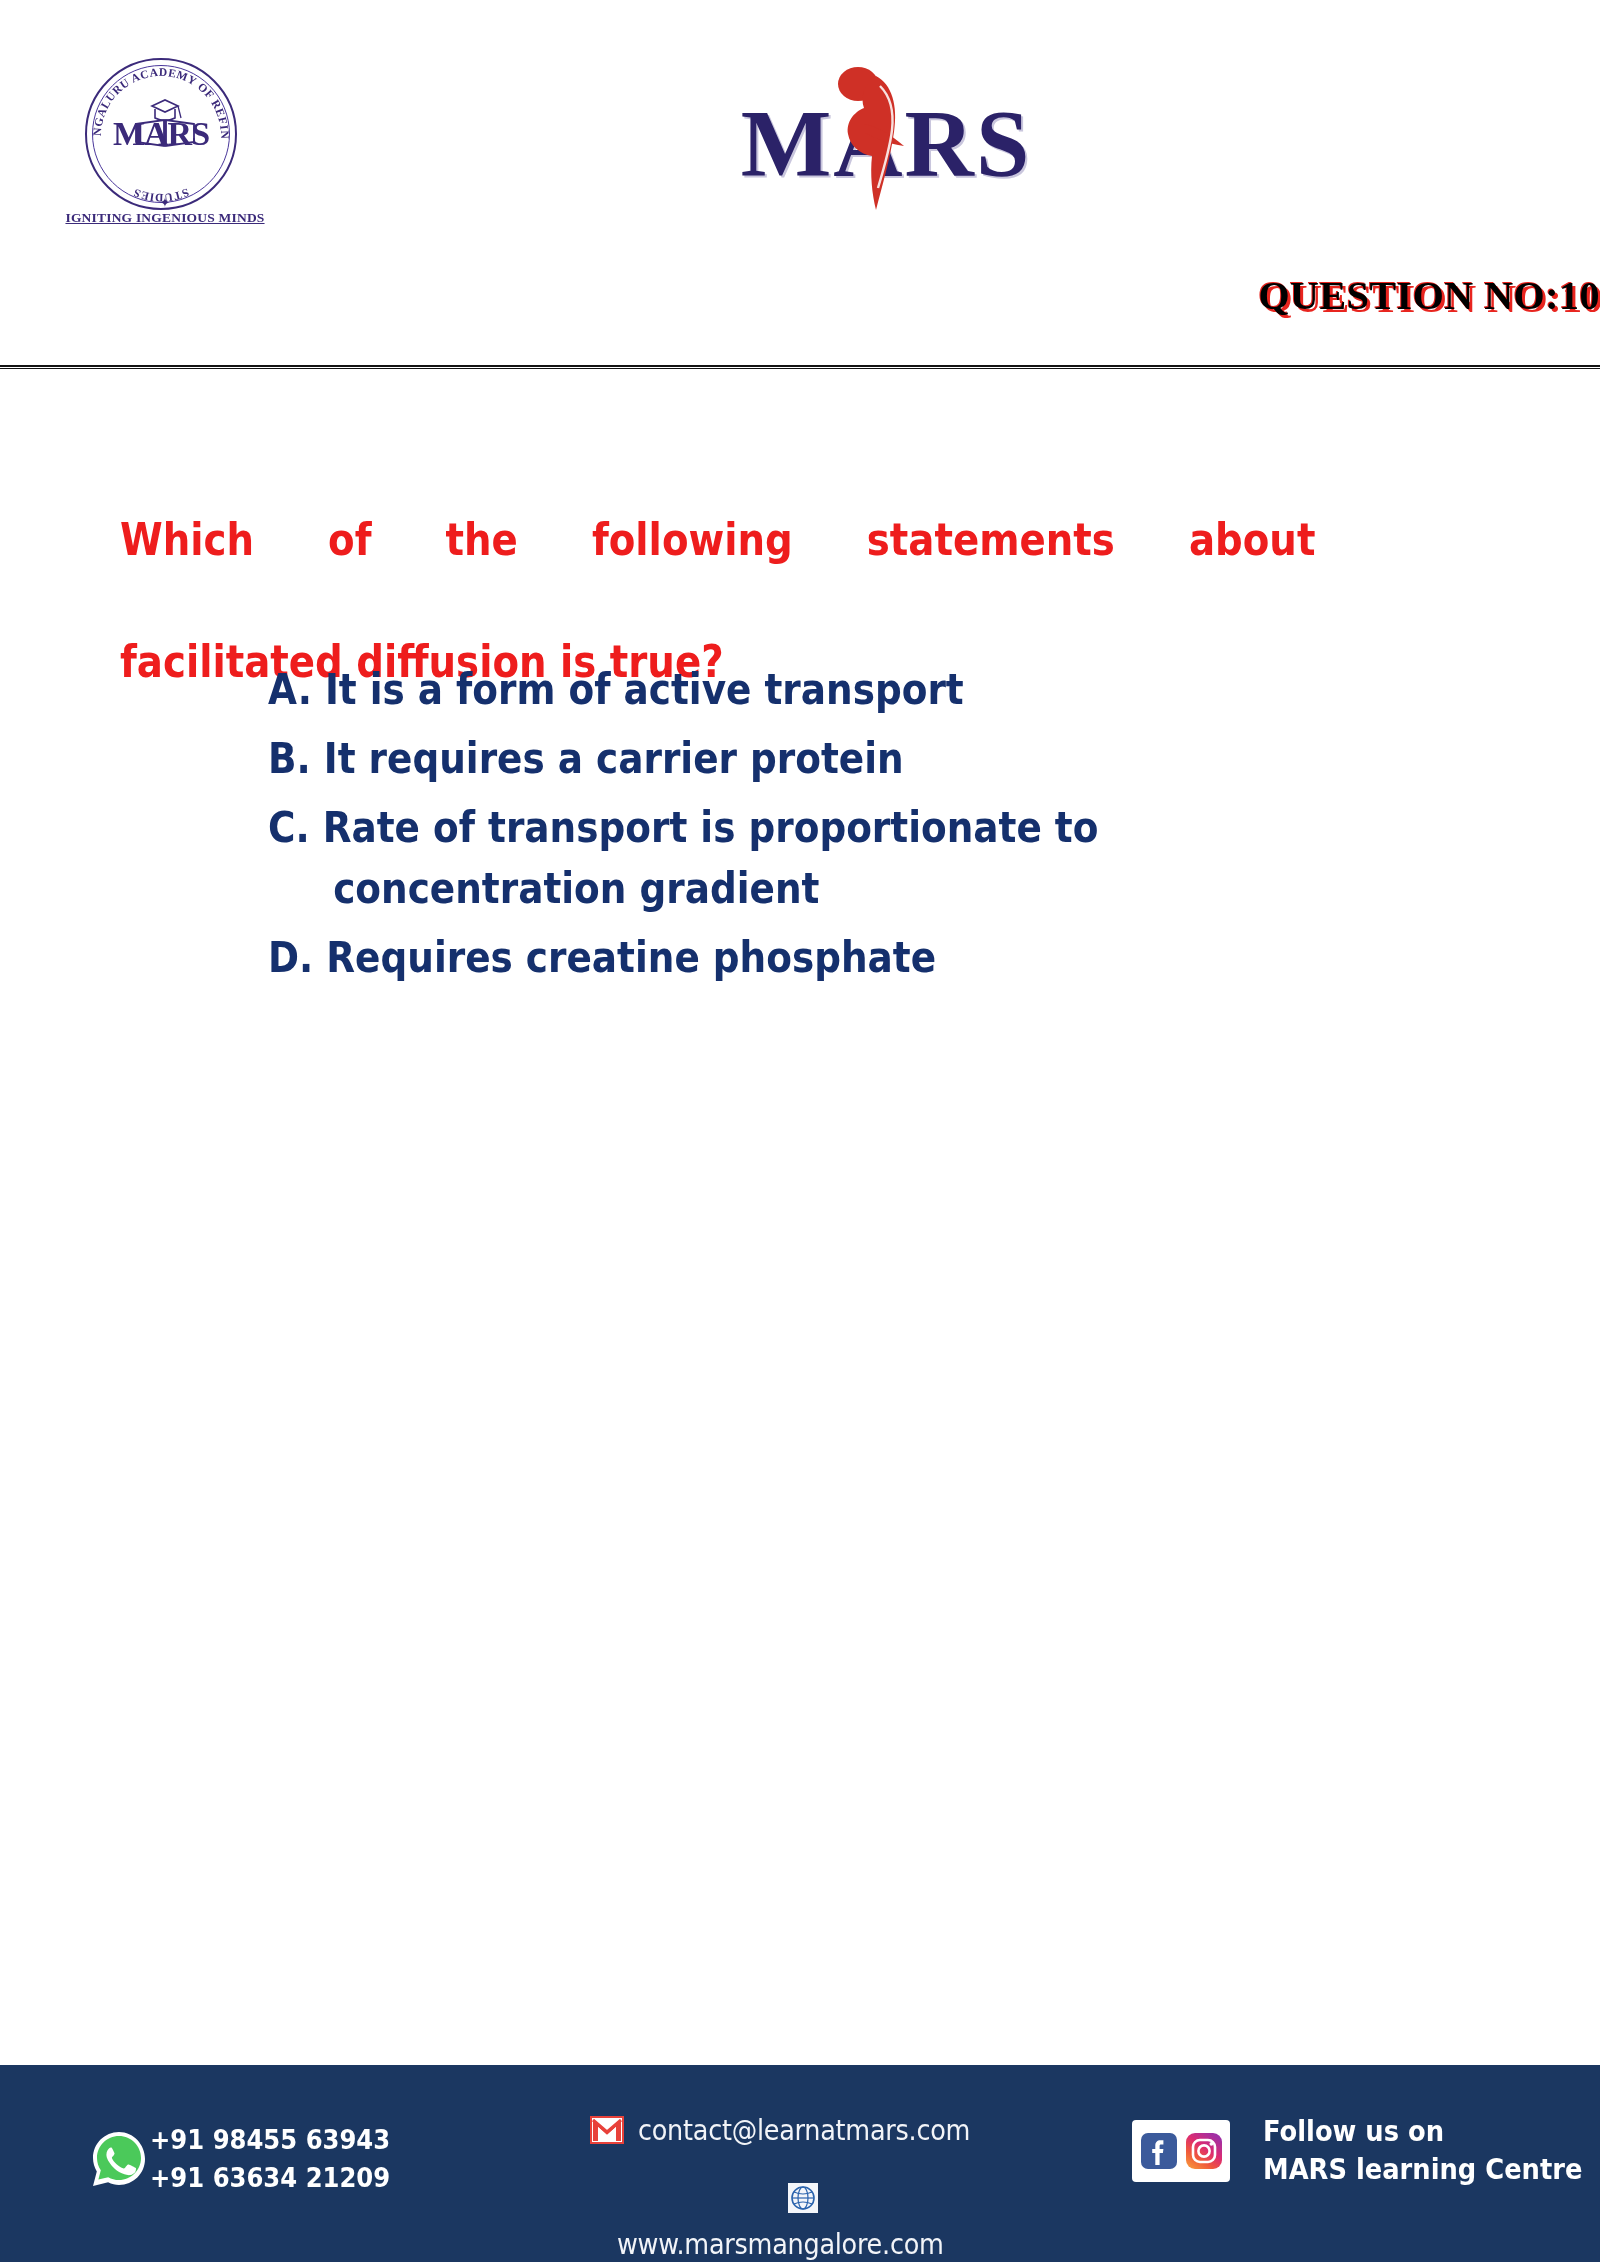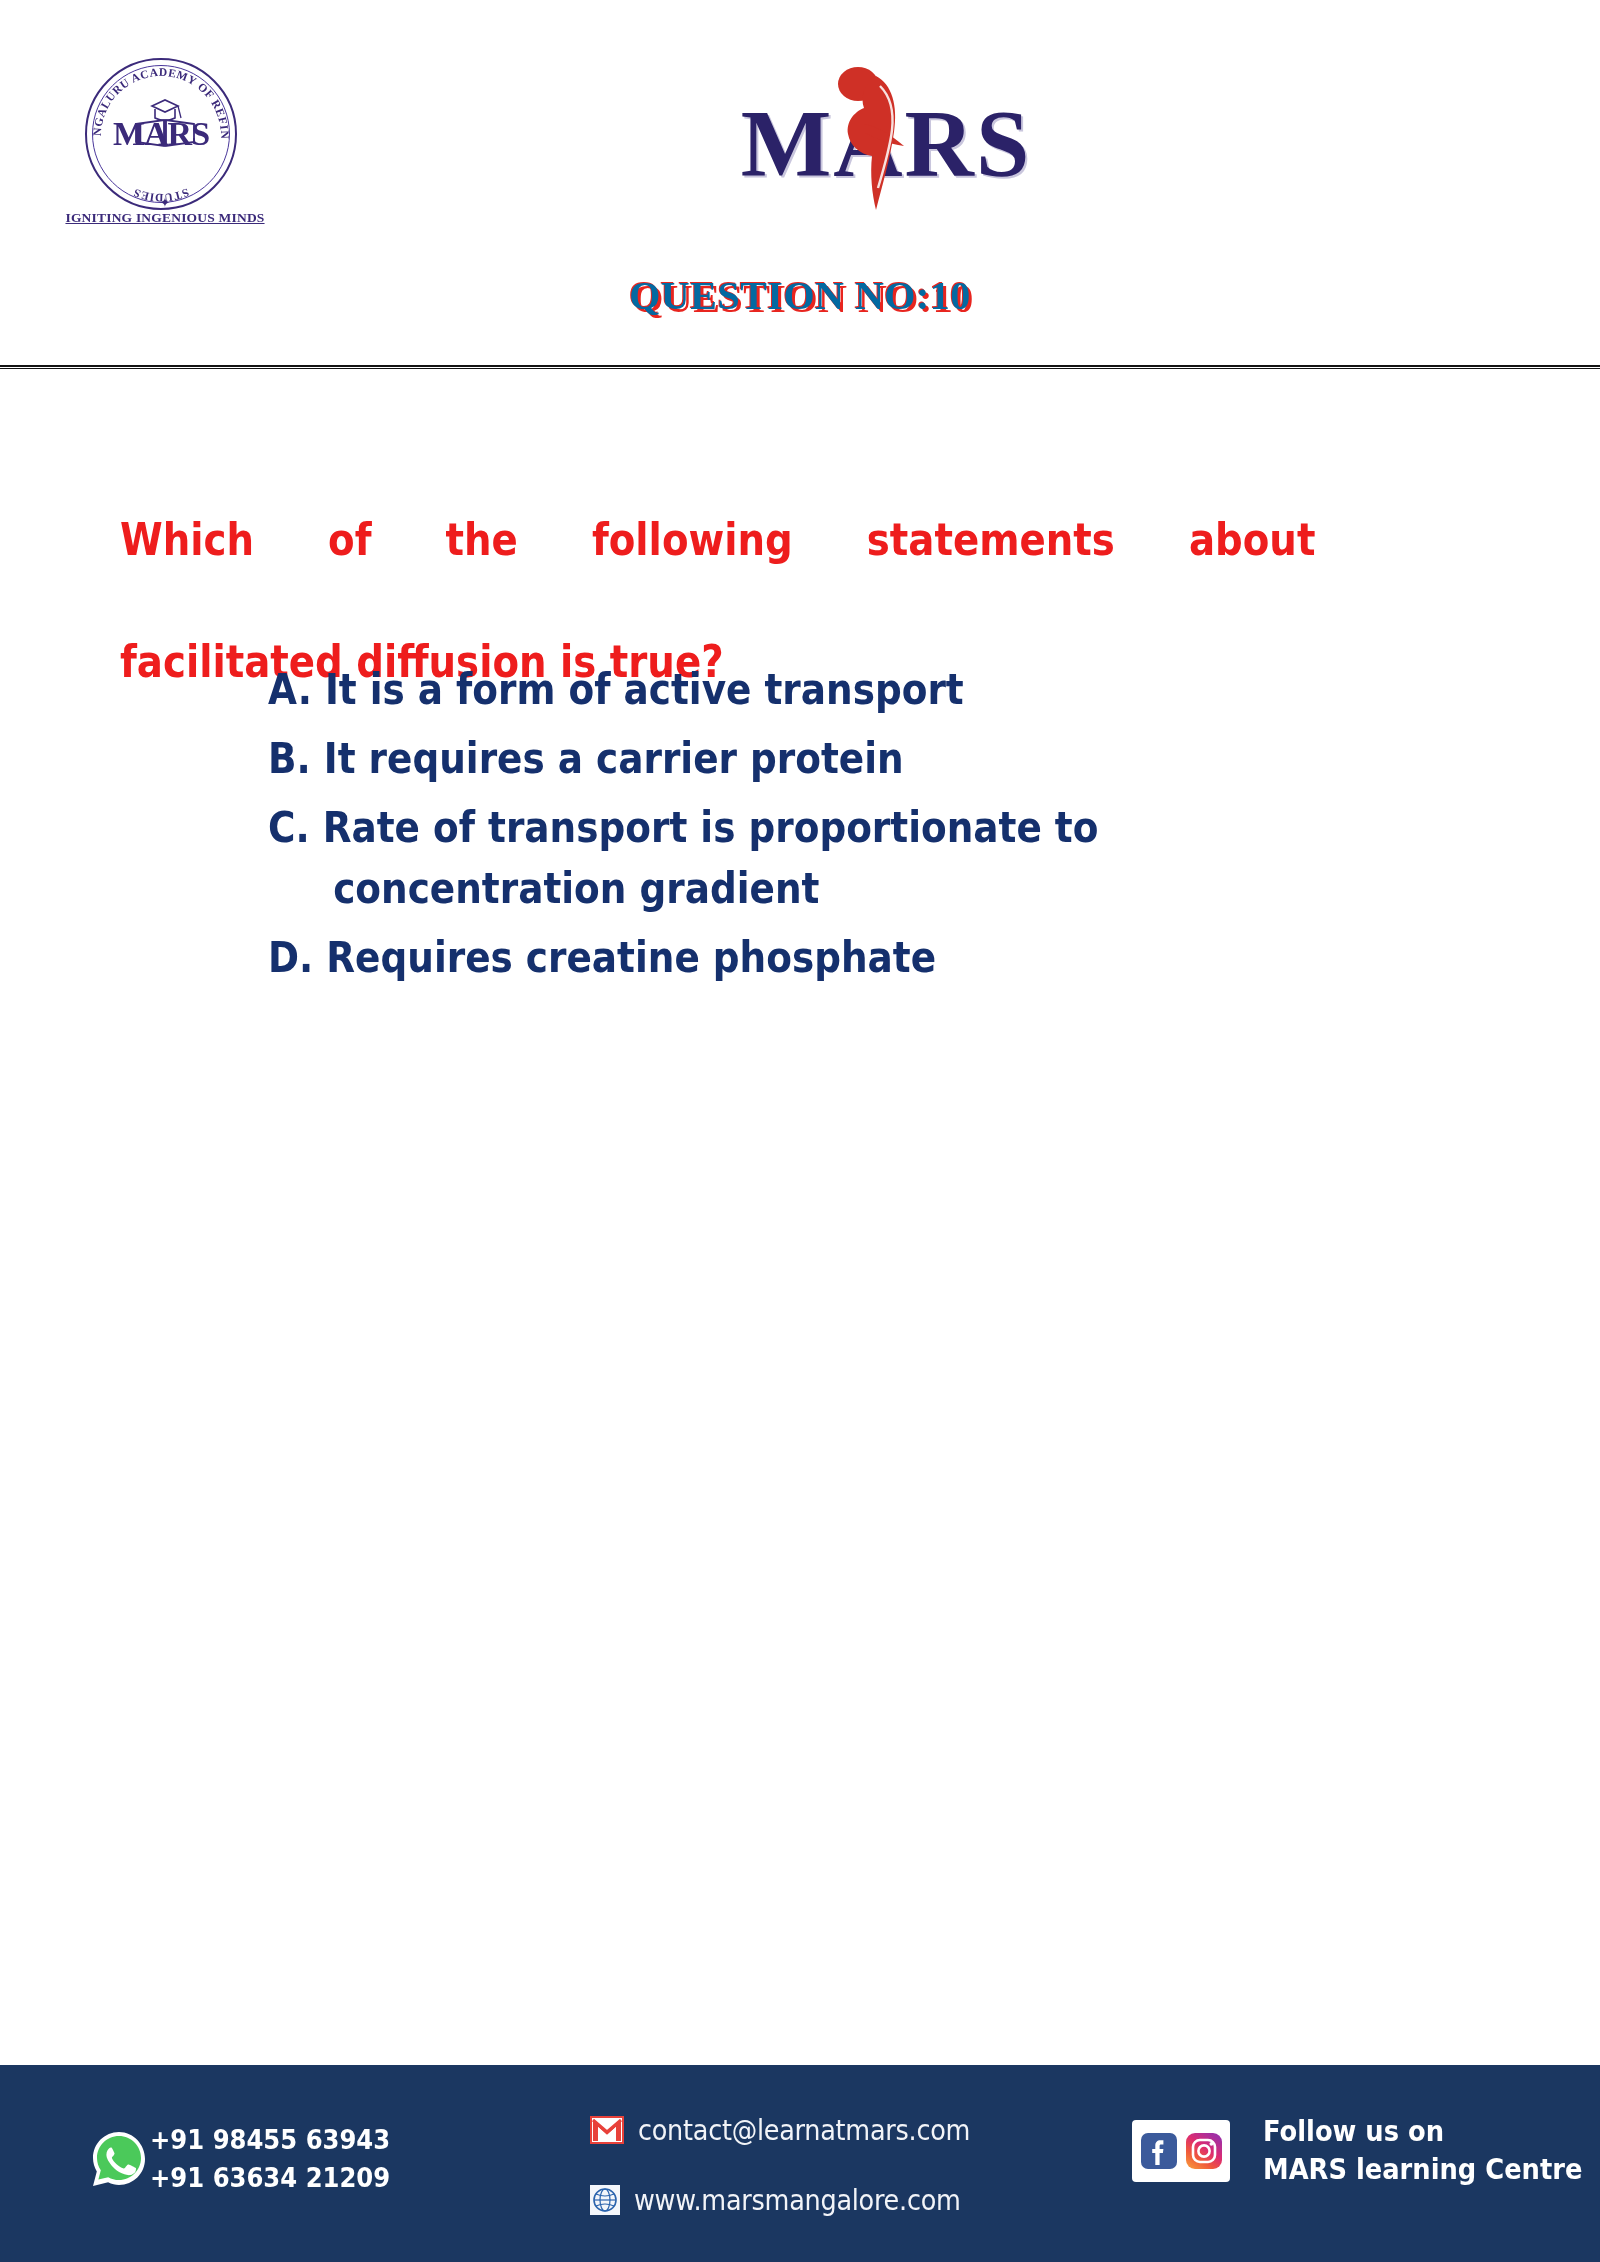--- a/index.html
+++ b/index.html
@@ -130,26 +130,26 @@
     top: 0;
     width: 120px;
     height: 150px;
   }
 
   .question-no {
     position: absolute;
     left: 0;
     top: 272px;
     width: 1600px;
-    text-align: center;
+    text-align: right;
     font-family: "Liberation Serif", serif;
     font-weight: bold;
     font-size: 40px;
     letter-spacing: 0.5px;
-    color: #0369a1;
+    color: #000000;
     text-shadow: 3px 3px 0 #e8251f, -1px -1px 0 #e8251f;
   }
 
   .header-rule {
     position: absolute;
     left: 0;
     top: 365px;
     width: 1600px;
     height: 4px;
     border-top: 2px solid #141414;
@@ -250,21 +250,21 @@
     position: absolute;
     left: 590px;
     top: 48px;
   }
   .contact-line {
     display: flex;
     align-items: center;
     gap: 14px;
     margin-bottom: 36px;
   }
-  .contact-line:last-child { margin-bottom: 0; }
+  .contact-line:last-child { margin-bottom: 0; flex-direction: column; }
   .contact-text {
     font-family: "DejaVu Sans", sans-serif;
     font-size: 29px;
     color: #f2f4f8;
     white-space: nowrap;
     transform: scaleX(0.88);
     transform-origin: left center;
     letter-spacing: -0.3px;
   }
   .mini-icon { width: 34px; height: 28px; flex: 0 0 34px; }

